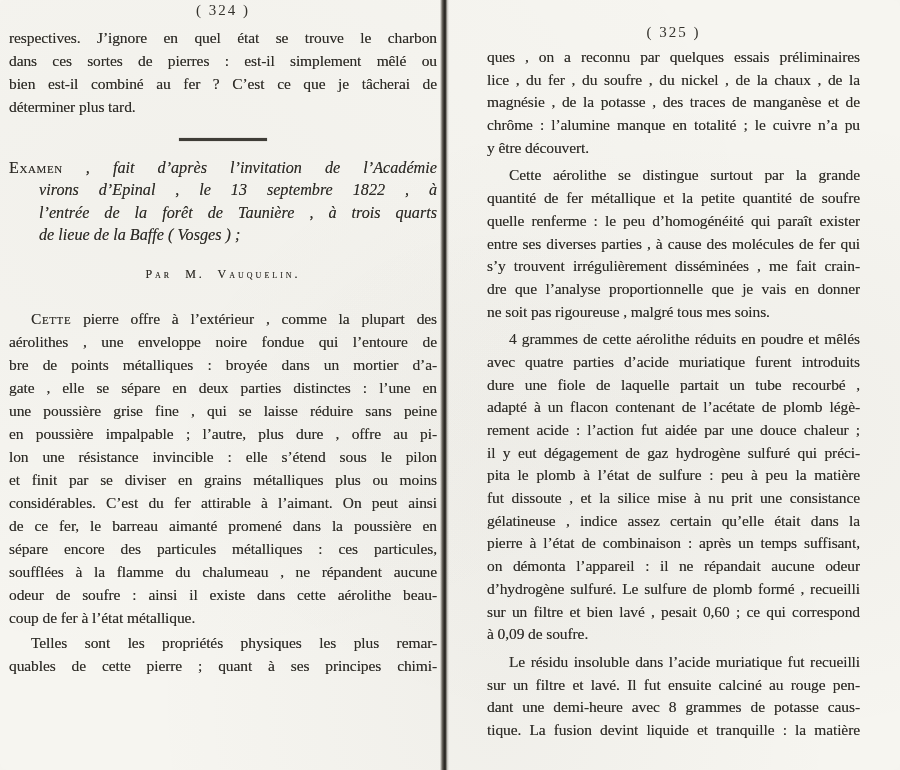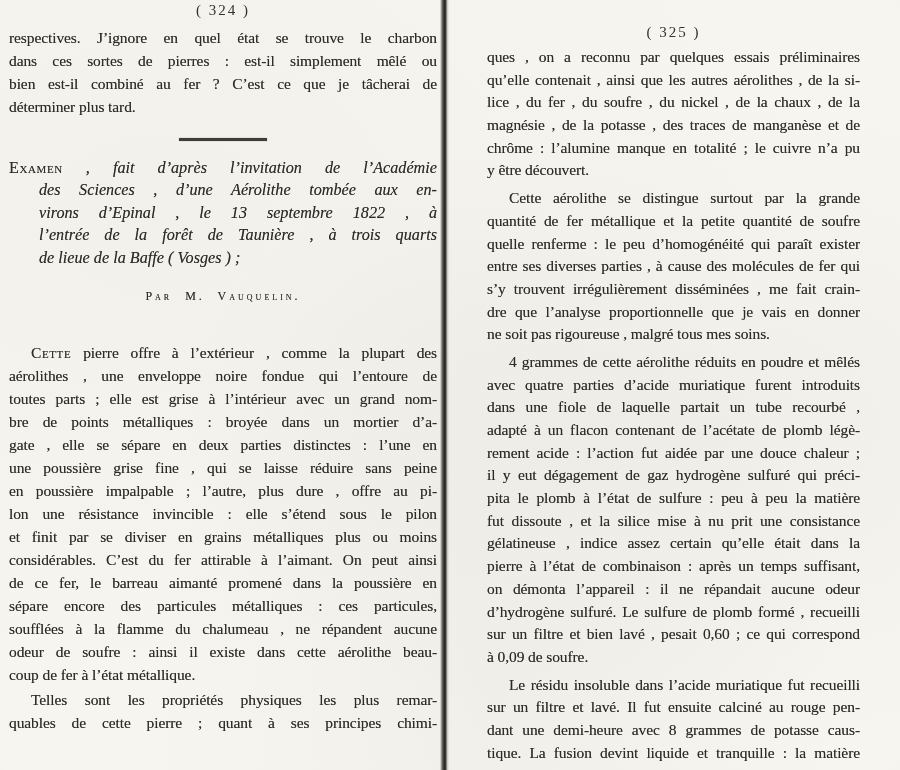--- a/index.html
+++ b/index.html
@@ -64,21 +64,21 @@
   .hang > .line { padding-left: 30px; }
   .sc-lead { font-style: normal; font-variant: small-caps; letter-spacing: 0.6px; }
 
   .byline {
     margin-top: 16px; height: 22px; line-height: 22px;
     text-align: center; font-size: 12px;
     font-variant: small-caps; letter-spacing: 3px; word-spacing: 7px;
     color: #33312b;
     text-shadow: 0 0 0.5px rgba(43,40,35,0.55);
   }
-  .p2-left { margin-top: 34px; }
+  .p2-left { margin-top: 22px; }
 </style>
 </head>
 <body>
 
 <div class="scan">
 
   <div class="page page-left">
     <div class="page-header">( 324 )</div>
 
     <div class="p end-short">
@@ -88,36 +88,34 @@
         <div class="line">déterminer plus tard.</div>
       </div>
 
     <div class="rule"></div>
 
     <div class="p heading end-short">
       <div class="line">
         <span class="sc-lead">Examen</span><span> , fait d’après l’invitation de l’Académie</span>
       </div>
       <div class="hang">
-          <div class="line">des Sciences , d’une Aérolithe tombée aux en-</div>
           <div class="line">virons d’Epinal , le 13 septembre 1822 , à</div>
           <div class="line">l’entrée de la forêt de Taunière , à trois quarts</div>
           <div class="line">de lieue de la Baffe ( Vosges ) ;</div>
         </div>
     </div>
 
     <div class="byline">Par M. Vauquelin.</div>
 
     <div class="p p-body p2-left end-short">
       <div class="line first-line">
         <span class="sc-lead">Cette</span><span> pierre offre à l’extérieur , comme la plupart des</span>
       </div>
       <div>
           <div class="line">aérolithes , une enveloppe noire fondue qui l’entoure de</div>
-          <div class="line">toutes parts ; elle est grise à l’intérieur avec un grand nom-</div>
           <div class="line">bre de points métalliques : broyée dans un mortier d’a-</div>
           <div class="line">gate , elle se sépare en deux parties distinctes : l’une en</div>
           <div class="line">une poussière grise fine , qui se laisse réduire sans peine</div>
           <div class="line">en poussière impalpable ; l’autre, plus dure , offre au pi-</div>
           <div class="line">lon une résistance invincible : elle s’étend sous le pilon</div>
           <div class="line">et finit par se diviser en grains métalliques plus ou moins</div>
           <div class="line">considérables. C’est du fer attirable à l’aimant. On peut ainsi</div>
           <div class="line">de ce fer, le barreau aimanté promené dans la poussière en</div>
           <div class="line">sépare encore des particules métalliques : ces particules,</div>
           <div class="line">soufflées à la flamme du chalumeau , ne répandent aucune</div>
@@ -132,41 +130,40 @@
       </div>
   </div>
 
   <div class="gutter"></div>
 
   <div class="page page-right">
     <div class="page-header">( 325 )</div>
 
     <div class="p end-short">
         <div class="line">ques , on a reconnu par quelques essais préliminaires</div>
-        <div class="line">qu’elle contenait , ainsi que les autres aérolithes , de la si-</div>
         <div class="line">lice , du fer , du soufre , du nickel , de la chaux , de la</div>
         <div class="line">magnésie , de la potasse , des traces de manganèse et de</div>
         <div class="line">chrôme : l’alumine manque en totalité ; le cuivre n’a pu</div>
         <div class="line">y être découvert.</div>
       </div>
 
     <div class="p indent end-short">
         <div class="line">Cette aérolithe se distingue surtout par la grande</div>
         <div class="line">quantité de fer métallique et la petite quantité de soufre</div>
         <div class="line">quelle renferme : le peu d’homogénéité qui paraît exister</div>
         <div class="line">entre ses diverses parties , à cause des molécules de fer qui</div>
         <div class="line">s’y trouvent irrégulièrement disséminées , me fait crain-</div>
         <div class="line">dre que l’analyse proportionnelle que je vais en donner</div>
         <div class="line">ne soit pas rigoureuse , malgré tous mes soins.</div>
       </div>
 
     <div class="p indent end-short">
         <div class="line">4 grammes de cette aérolithe réduits en poudre et mêlés</div>
         <div class="line">avec quatre parties d’acide muriatique furent introduits</div>
-        <div class="line">dans une fiole de laquelle partait un tube recourbé ,</div>
+        <div class="line">dure une fiole de laquelle partait un tube recourbé ,</div>
         <div class="line">adapté à un flacon contenant de l’acétate de plomb légè-</div>
         <div class="line">rement acide : l’action fut aidée par une douce chaleur ;</div>
         <div class="line">il y eut dégagement de gaz hydrogène sulfuré qui préci-</div>
         <div class="line">pita le plomb à l’état de sulfure : peu à peu la matière</div>
         <div class="line">fut dissoute , et la silice mise à nu prit une consistance</div>
         <div class="line">gélatineuse , indice assez certain qu’elle était dans la</div>
         <div class="line">pierre à l’état de combinaison : après un temps suffisant,</div>
         <div class="line">on démonta l’appareil : il ne répandait aucune odeur</div>
         <div class="line">d’hydrogène sulfuré. Le sulfure de plomb formé , recueilli</div>
         <div class="line">sur un filtre et bien lavé , pesait 0,60 ; ce qui correspond</div>

